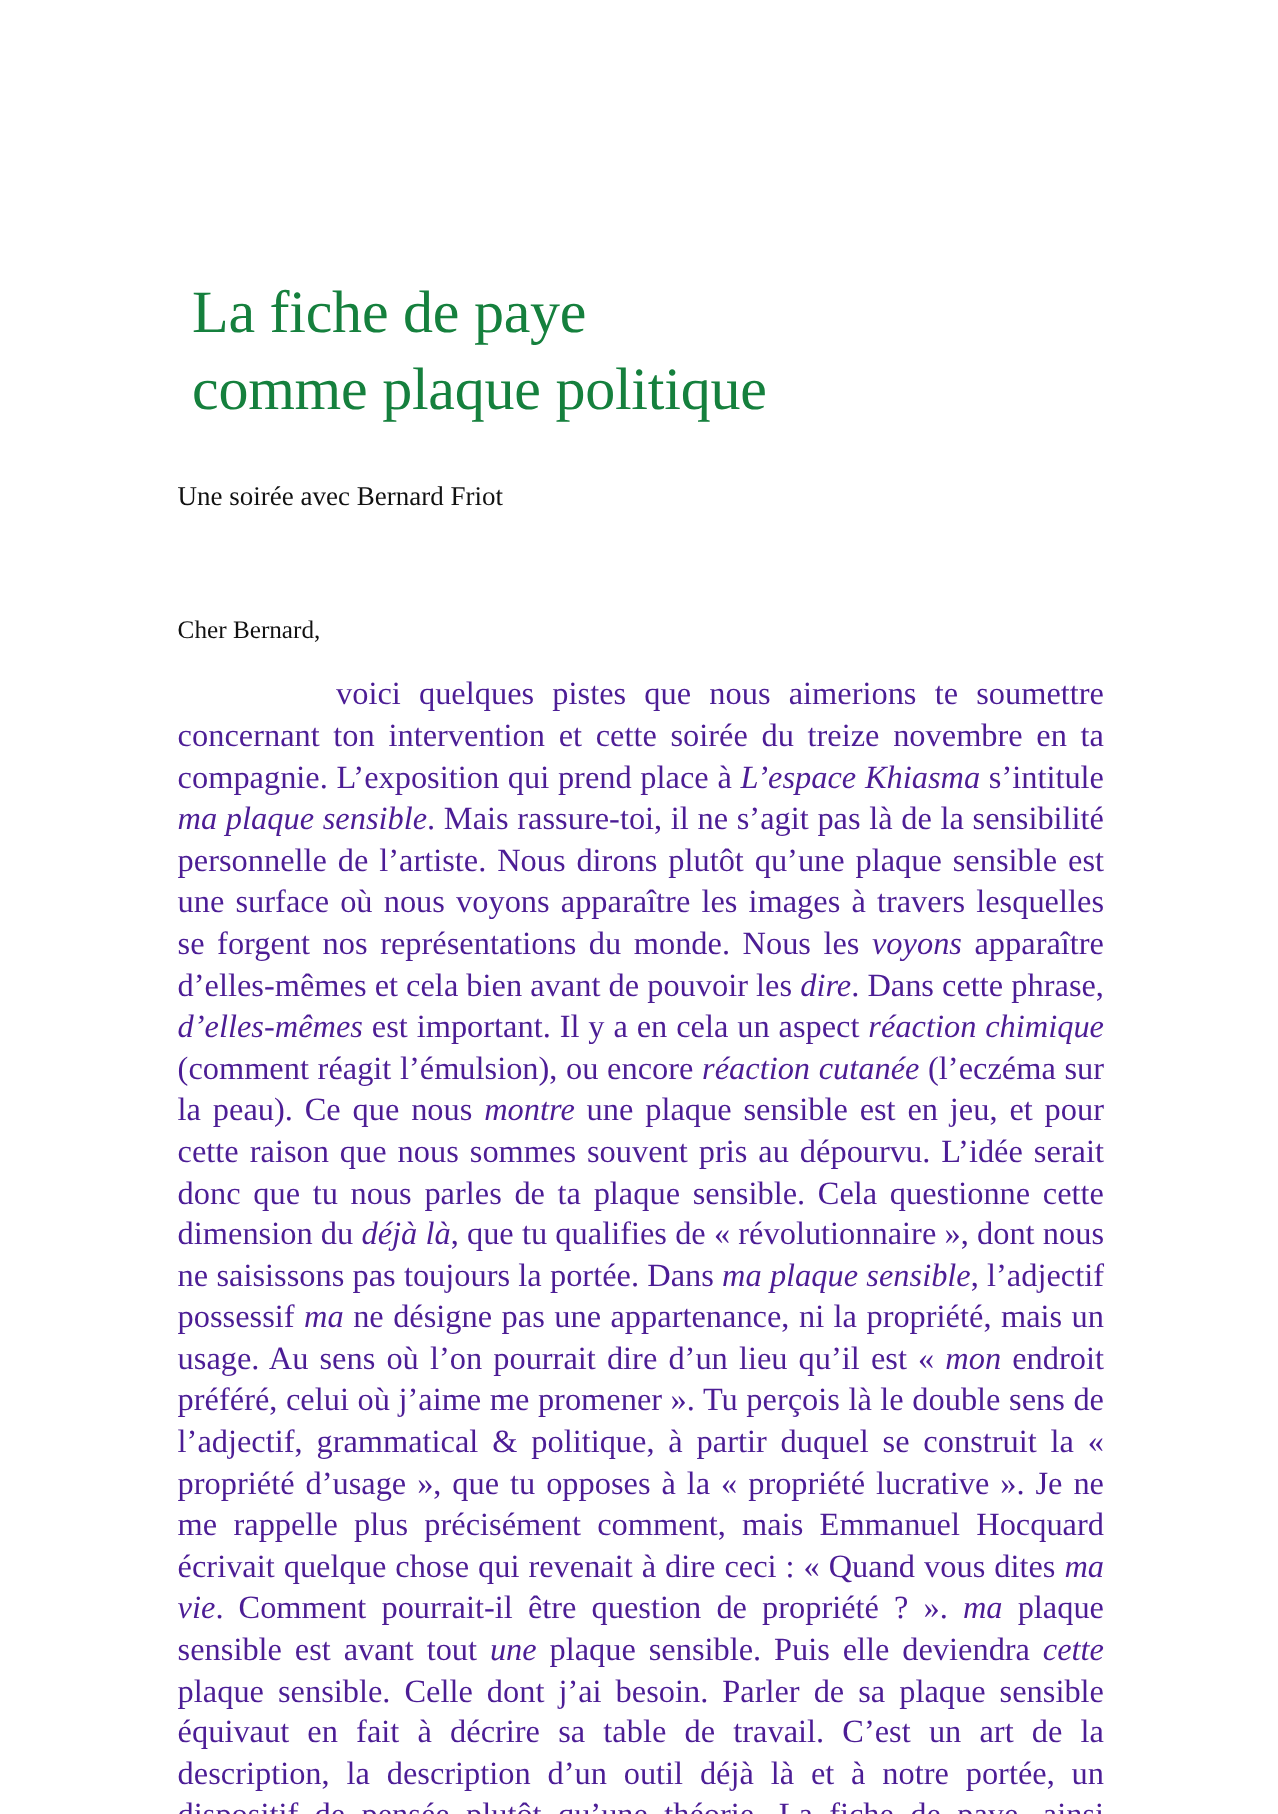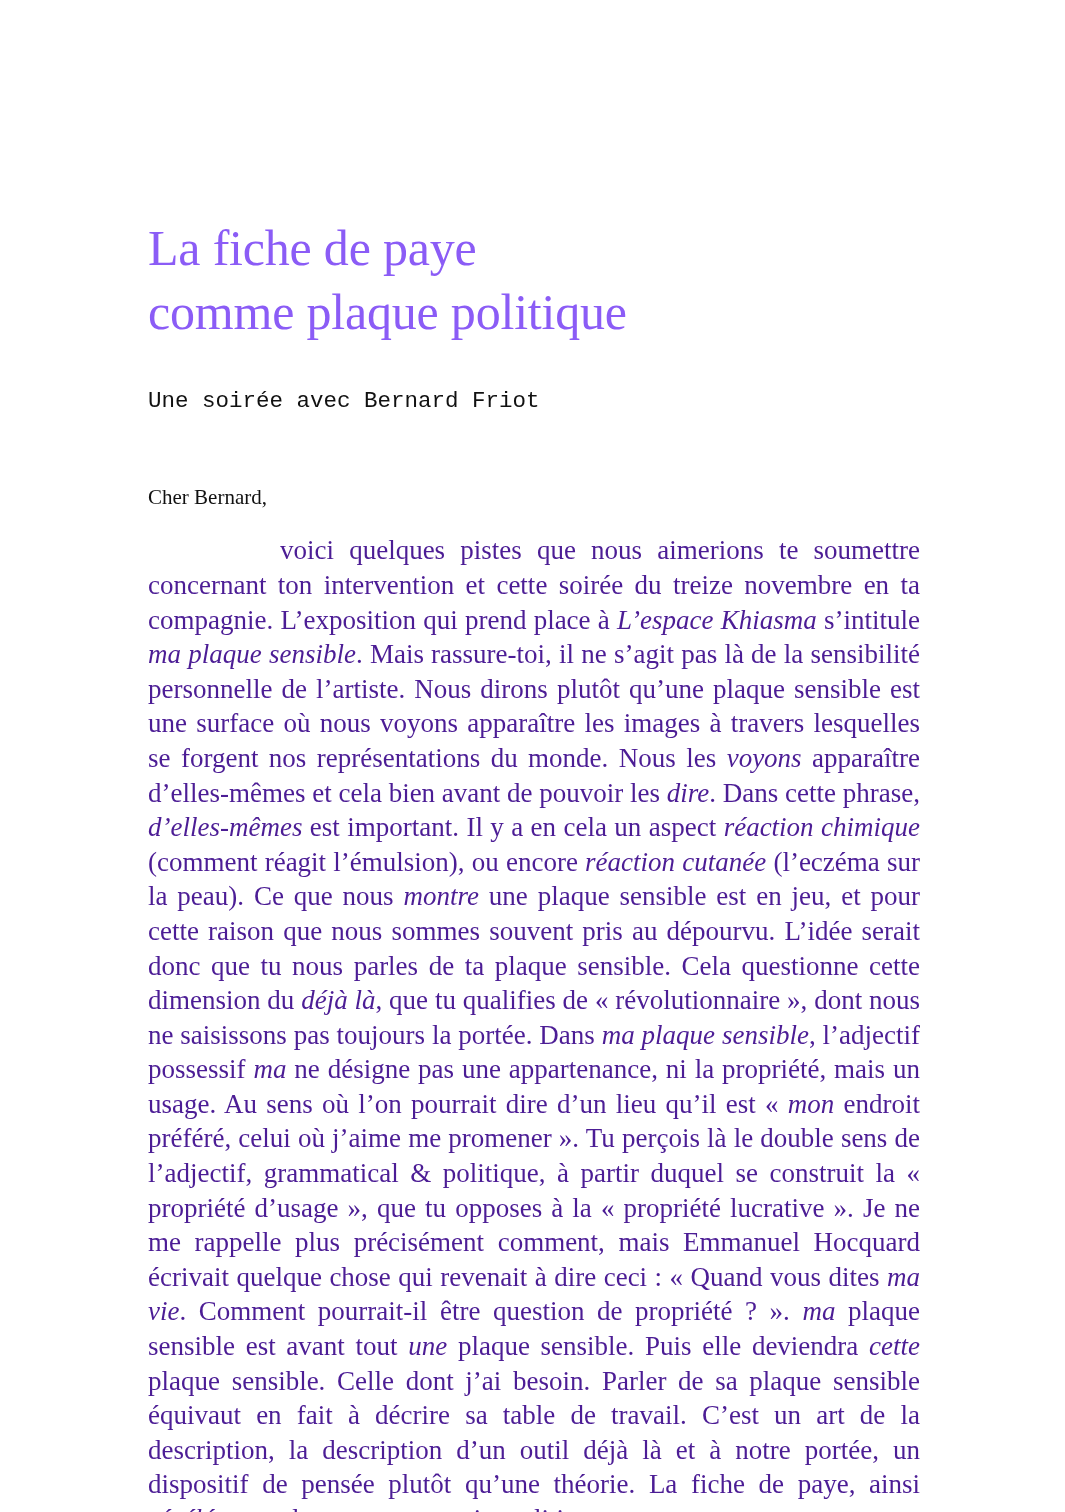--- a/index.html
+++ b/index.html
@@ -21,46 +21,45 @@
     position: absolute;
     left: 148px;
     top: 216px;
     width: 772px;
   }
   .title {
     font-size: 50px;
     line-height: 1.28;
     font-weight: 400;
     letter-spacing: -0.2px;
-    margin: 0;
-    color: #8b5cf6;
+    margin: 12px;
+    color: #15803d;
   }
   .title .line {
     display: block;
   }
   .subtitle-block {
     margin-top: 42px;
-    font-family: Liberation Mono, monospace;
   }
   .subtitle {
     font-size: 22.5px;
     line-height: 1.42;
     font-weight: 400;
     margin: 0;
     color: #111111;
   }
   .subtitle-bold {
     font-size: 22.5px;
     line-height: 1.42;
     font-weight: 700;
     margin: 0;
     color: #0b0b0b;
   }
   .salutation {
-    margin-top: 64px;
+    margin-top: 80px;
     font-size: 21px;
     line-height: 1.45;
     color: #111111;
   }
   .body-text {
     margin-top: 6px;
     font-size: 27px;
     line-height: 34.6px;
     text-align: justify;
     text-justify: inter-word;

